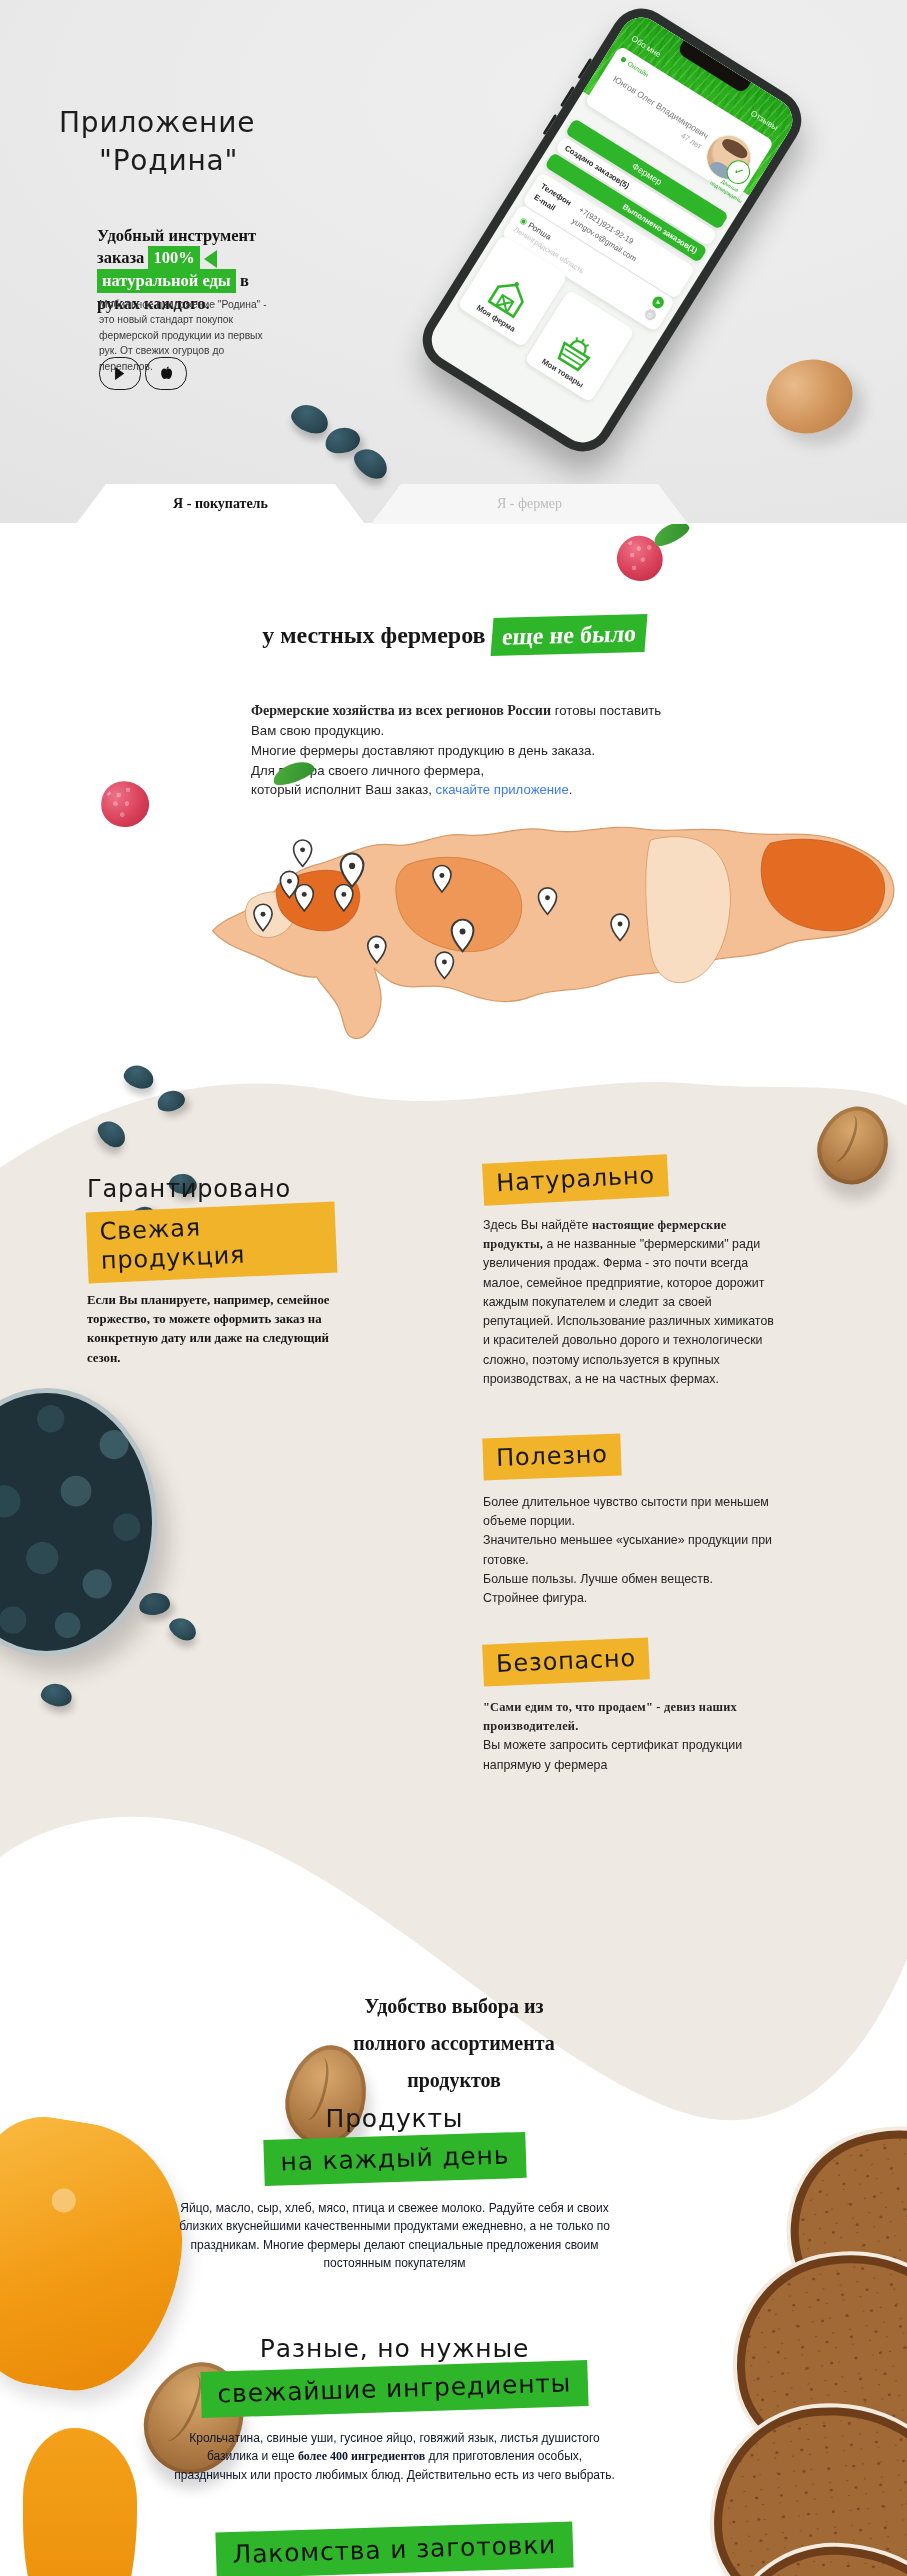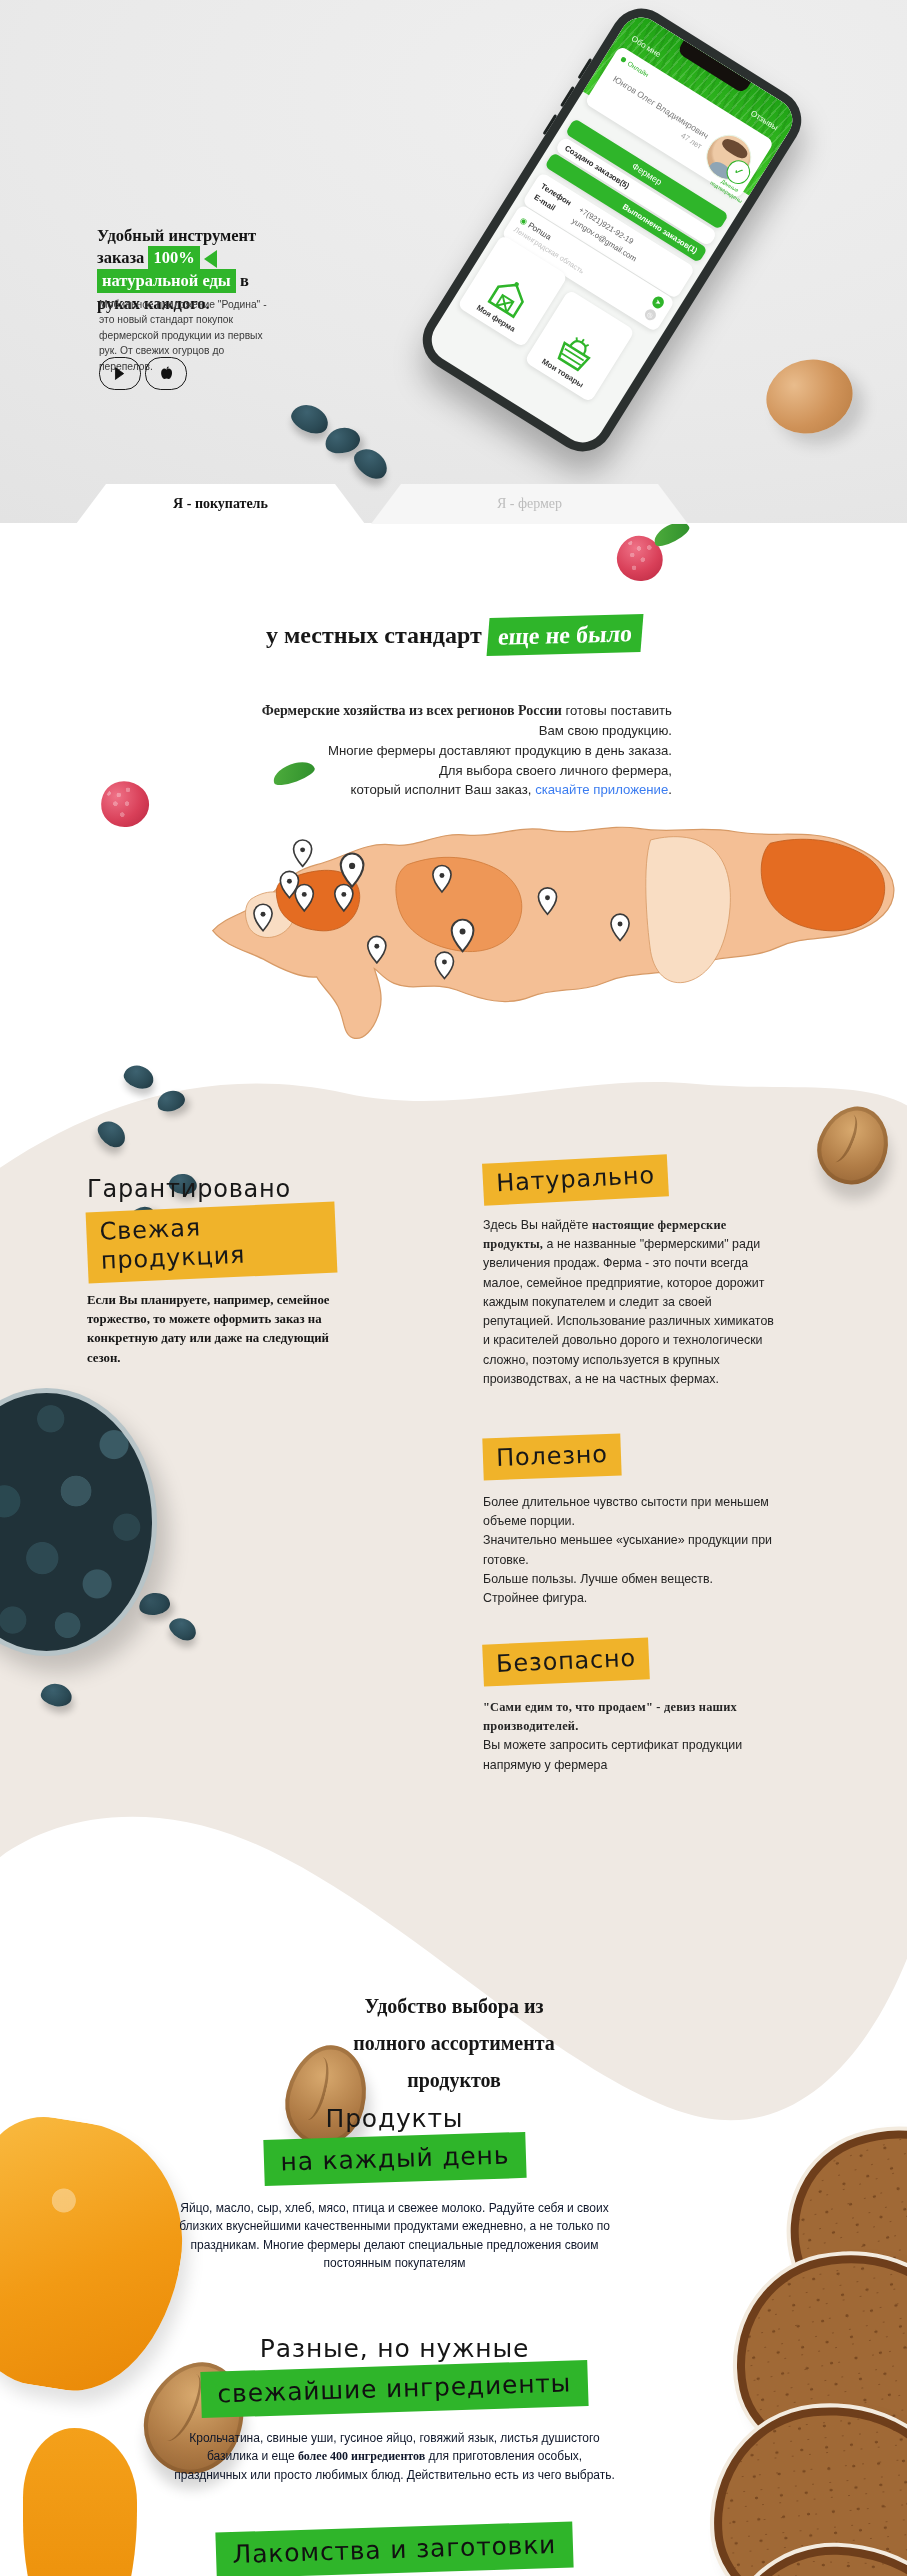--- a/index.html
+++ b/index.html
@@ -69,21 +69,21 @@
   .leaf{background:linear-gradient(120deg,#4fae3d,#2f8f2c);border-radius:50% 50% 50% 50%/65% 65% 35% 35%;}
   .walnut{border-radius:48% 52% 50% 50%/56% 54% 46% 44%;background:radial-gradient(circle at 40% 32%,#d8a96e 0%,#b07c46 55%,#8d5d30 100%);box-shadow:inset 0 0 0 4.1px rgba(110,70,30,0.30),8.3px 13.2px 13.2px rgba(0,0,0,0.16);}
   .walnut:after{content:"";position:absolute;left:18%;top:14%;width:26%;height:64%;border-right:3.3px solid rgba(100,60,25,0.45);border-radius:50%;}
   
   .tab{top:484px;height:40px;display:flex;align-items:center;justify-content:center;font-size:14px;cursor:pointer;z-index:4;}
   .tab-buyer{left:76px;width:289px;background:#fff;clip-path:polygon(30px 0,calc(100% - 30px) 0,100% 100%,0 100%);color:#121212;}
   .tab-farmer{left:371px;width:317px;background:#f6f6f6;clip-path:polygon(30px 0,calc(100% - 30px) 0,100% 100%,0 100%);color:#bdbdbd;font-weight:400;}
   
   .order-heading{top:616px;left:0;width:908px;text-align:center;font-size:24px;line-height:1.45;color:#171717;}
   .order-heading .hl-green-w{padding:1.7px 10px;transform:rotate(-1.5deg) skewX(-6deg);}
-  .order-text{top:700px;left:235px;width:437px;text-align:right;font-size:13.2px;line-height:1.5;color:#262626;}
+  .order-text{top:700px;left:251px;width:437px;text-align:left;font-size:13.2px;line-height:1.5;color:#262626;}
   .order-text b{font-size:14px;}
   .link{color:#3b7cf0;text-decoration:none;cursor:pointer;}
   .map{left:201px;top:807px;width:707px;height:249px;}
   
   .blob{left:0;top:1044px;width:908px;height:1131px;z-index:0;}
   .feature{z-index:2;}
   .f-title{font-size:24px;line-height:1.2;color:#181818;}
   .hl-yellow{display:inline-block;background:#f0b32a;padding:5.8px 13.2px 7.4px;transform:rotate(-2.5deg);}
   .f-body{font-size:12.4px;line-height:1.55;color:#242424;margin-top:15px;}
   .f-body b{letter-spacing:0.2px;}
@@ -123,20 +123,24 @@
   .honeycomb{left:-28px;top:2123px;width:208px;height:267px;transform:rotate(9deg);border-radius:35% 65% 55% 45%/25% 55% 65% 45%;
     background:radial-gradient(circle at 40% 30%,rgba(255,255,255,0.35) 0 11.6px,transparent 12.4px),linear-gradient(150deg,#f9bb42 0%,#f29a14 55%,#e88605 100%);
     box-shadow:8.3px 11.6px 16.5px rgba(0,0,0,0.12);z-index:1;}
   .honey-drip{left:23px;top:2428px;width:114px;height:231px;border-radius:45% 55% 50% 50%/30% 32% 64% 60%;
     background:linear-gradient(180deg,#f4a01a 0%,#ea8c06 100%);z-index:1;}
 </style>
 </head>
 <body>
 
 <div class="abs hero">
+  <div class="abs hero-title hand">
+    <div>Приложение</div>
+    <div class="l2">"Родина"</div>
+  </div>
   <div class="abs hero-sub slab">
     <span>Удобный инструмент заказа </span><span class="hl-green-w">100%</span>
     <span class="arrow-tip"></span><span class="hl-green-w">натуральной еды</span><span> в руках </span>
     <span>каждого.</span>
   </div>
   <div class="abs hero-desc">Мобильное приложение "Родина" - это новый стандарт покупок фермерской продукции из первых рук. От свежих огурцов до перепелов.</div>
   <div class="abs store-btns">
     <div class="store-btn">
       <svg width="13.2" height="13.2" viewBox="0 0 16 16">
           <path d="M3,1 L13,8 L3,15 Z M3,1 L9,8 M3,15 L9,8" fill="#111" stroke="#111" stroke-width="1"></path>
@@ -227,21 +231,21 @@
   <div class="abs berry" style="left:291px;top:406px;width:38px;height:26.4px;transform:rotate(24deg);"></div>
   <div class="abs berry" style="left:325px;top:428px;width:35px;height:25px;transform:rotate(-12deg);"></div>
   <div class="abs berry" style="left:353px;top:451px;width:36px;height:25px;transform:rotate(38deg);"></div>
 </div>
 
 <div class="abs tab tab-buyer slab">Я - покупатель</div>
 <div class="abs tab tab-farmer slab">Я - фермер</div>
 
 <div class="abs order-heading slab">
   <div>
-    <span>у местных стандарт </span><span class="hl-green-w">еще не было</span>
+    <span>у местных фермеров </span><span class="hl-green-w">еще не было</span>
   </div>
 </div>
 <div class="abs order-text">
   <b class="slab">Фермерские хозяйства из всех регионов России</b><span> готовы поставить Вам свою продукцию.</span><br>
   <span>Многие фермеры доставляют продукцию в день заказа.</span><br>
   <span>Для выбора своего личного фермера,</span><br>
   <span>который исполнит Ваш заказ, </span><a class="link">скачайте приложение</a><span>.</span>
 </div>
 
 <div class="abs rasp" style="left:617px;top:536px;width:46px;height:45px;transform:rotate(14deg);"></div>

